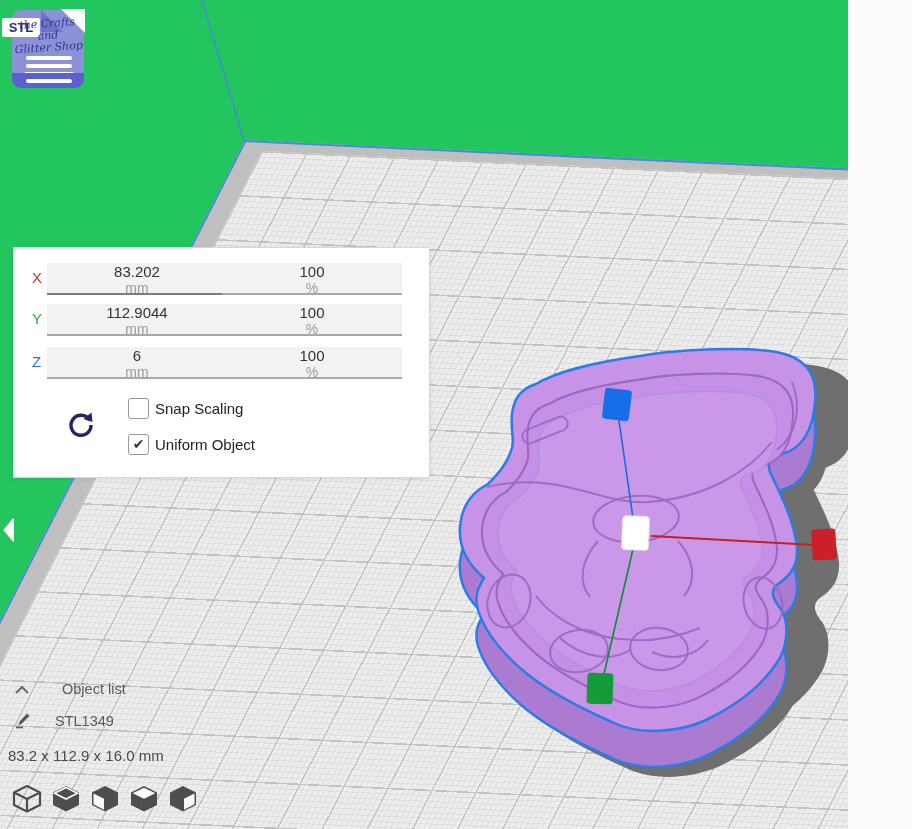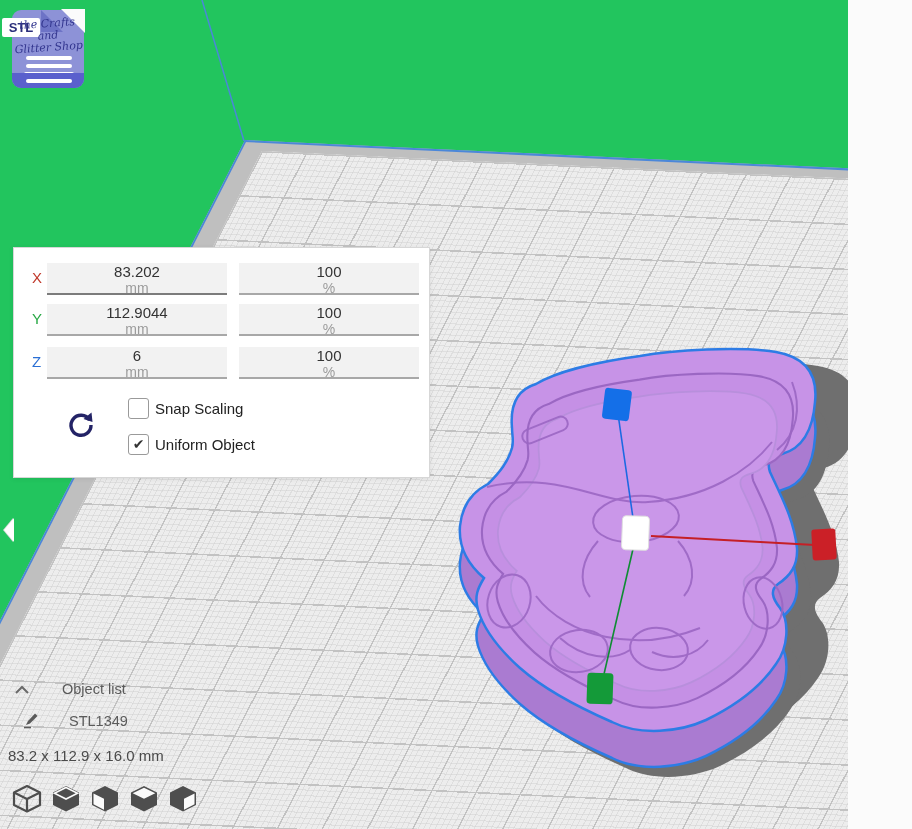--- a/index.html
+++ b/index.html
@@ -46,35 +46,35 @@
     border-right:10px solid #fff;filter:drop-shadow(-1px 0 0 #d7d7d7);}
   .axis-row{position:absolute;left:0;width:100%;height:30px;}
   .axis-label{position:absolute;left:18px;top:6px;font-size:15px;}
   .axis-x .axis-label{color:#c0392b;}
   .axis-y .axis-label{color:#27a844;}
   .axis-z .axis-label{color:#2a6fd4;}
   .field{position:absolute;top:0;height:30px;background:#f2f2f2;
     border-bottom:2px solid #a8a8a8;box-sizing:content-box;
     display:flex;align-items:center;justify-content:space-between;padding:0 10px;width:160px;flex-direction:column;}
   .field.mm{left:33px;}
-  .field.pct{left:225px;}
+  .field.pct{left:208px;}
   .axis-x .field.mm{border-bottom-color:#7c7c7c;}
   .field .val{font-size:15px;color:#333;}
   .field .unit{font-size:14px;color:#9b9b9b;}
   .checkrow{position:absolute;left:114px;display:flex;align-items:center;gap:6px;}
   .checkbox{width:19px;height:19px;background:#fff;border:1.5px solid #9a9a9a;border-radius:3px;
     display:flex;align-items:center;justify-content:center;font-size:14px;color:#333;
     line-height:19px;}
   .checklabel{font-size:15px;color:#222;}
   .reset-btn{position:absolute;left:52px;top:162px;width:30px;height:30px;}
 
   
   .objlist-header{position:absolute;left:14px;top:681px;display:flex;align-items:center;gap:32px;}
   .objlist-header .lbl{font-size:14.5px;color:#5a5a5a;}
-  .obj-item{position:absolute;left:22px;top:712px;display:flex;align-items:center;gap:30px;}
+  .obj-item{position:absolute;left:14px;top:712px;display:flex;align-items:center;gap:24px;}
   .obj-item .lbl{font-size:14.5px;color:#5a5a5a;}
   .dims{position:absolute;left:8px;top:747px;font-size:15px;color:#4a4a4a;}
   .view-toolbar{position:absolute;left:12px;top:783px;display:flex;gap:9px;}
   .view-btn{width:30px;height:30px;display:flex;align-items:center;justify-content:center;}
 </style>
 </head>
 <body>
 
 <div id="stage">
 

